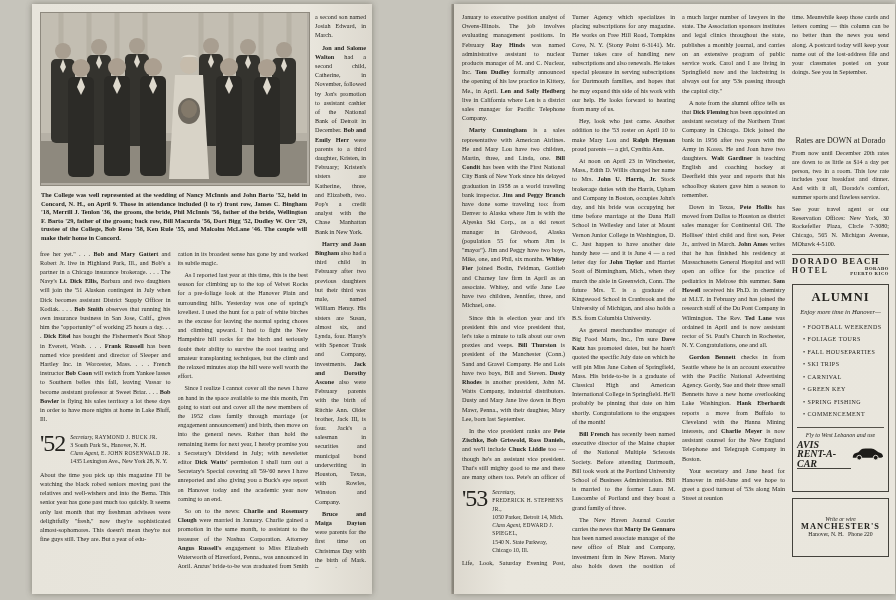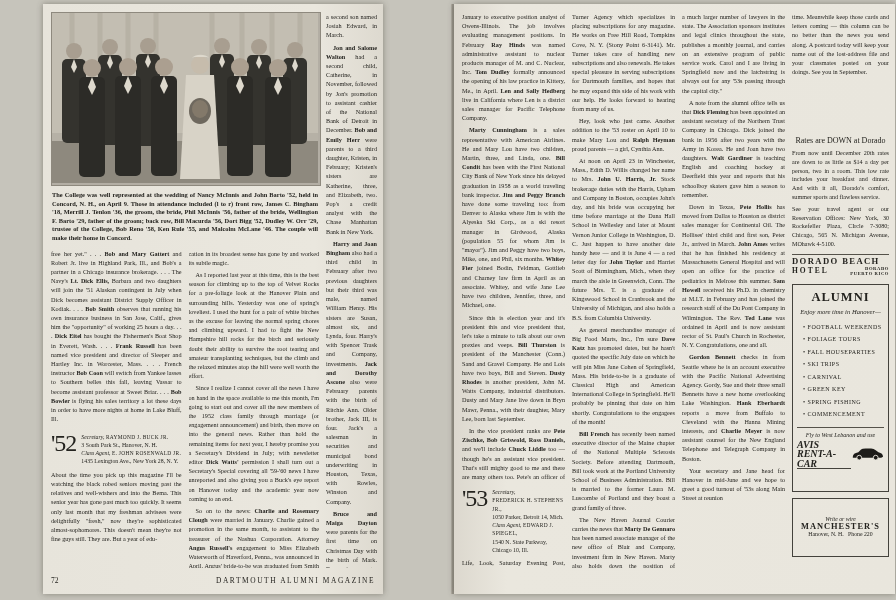--- a/index.html
+++ b/index.html
@@ -6,21 +6,21 @@
   body{
     width:896px;height:600px;position:relative;overflow:hidden;
     background:#c6c4bb;
     font-family:"Liberation Serif","DejaVu Serif",serif;
     color:#24231f;
   }
   .page{
     position:absolute;top:4px;height:590px;background:#e9e6dd;
     box-shadow:0 0 6px rgba(60,55,45,.45);
   }
-  .page.leftp{left:43px;width:340px;background:linear-gradient(to right,#e7e4db 0%,#eae7de 80%,#ddd9cf 100%);}
+  .page.leftp{left:32px;width:340px;background:linear-gradient(to right,#e7e4db 0%,#eae7de 80%,#ddd9cf 100%);}
   .page.rightp{left:454px;width:441px;background:linear-gradient(to right,#dcd8ce 0%,#eae7de 12%,#e9e6dd 100%);}
   .inner{position:absolute;top:8px;bottom:26px;left:8px;right:6px;display:flex;gap:7px;}
   .colflow{flex:1;overflow:hidden;font-size:6.2px;line-height:9.2px;text-align:justify;}
   .para{margin:0 0 3px 0;}
   .para + .para{text-indent:7px;margin-top:0;}
   .bd{font-weight:bold;}
   .sc{font-size:5.4px;letter-spacing:.3px;}
   .clshead{display:flex;margin:7px 0 4px 0;align-items:flex-start;}
   .clshead .year{font-size:24px;line-height:22px;font-weight:400;letter-spacing:-1px;margin-right:5px;}
   .clsinfo{display:flex;flex-direction:column;font-size:5.8px;line-height:8.3px;text-align:left;padding-top:1px;}
@@ -159,24 +159,20 @@
     </div>
     <div class="colflow">
         <p class="para">a second son named Josiah Edward, in March.</p>
         <p class="para"><span class="bd">Jon and Salome Walton</span> had a second child, Catherine, in November, followed by Jon's promotion to assistant cashier of the National Bank of Detroit in December. <span class="bd">Bob and Emily Herr</span> were parents to a third daughter, Kristen, in February; Kristen's sisters are Katherine, three, and Elizabeth, two. Pop's a credit analyst with the Chase Manhattan Bank in New York.</p>
         <p class="para"><span class="bd">Harry and Joan Bingham</span> also had a third child in February after two previous daughters but their third was male, named William Henry. His sisters are Susan, almost six, and Lynda, four. Harry's with Spencer Trask and Company, investments. <span class="bd">Jack and Dorothy Ascone</span> also were February parents with the birth of Ritchie Ann. Older brother, Jack III, is four. Jack's a salesman in securities and municipal bond underwriting in Houston, Texas, with Rowles, Winston and Company.</p>
         <p class="para"><span class="bd">Bruce and Maiga Dayton</span> were parents for the first time on Christmas Day with the birth of Mark. Bruce is manager for Latin America for the Clayton Manufacturing Company, exporting industrial machinery. Another dad for the first time was <span class="bd">John Bartlett,</span> salesman for Shelcor, Inc. in California, industrial equipment. John and Jeanne became new parents on December 4 to a son, Stewart Rice.</p>
         <p class="para"><span class="bd">Bill and Norma Guggisberg</span> had their fourth child, second son named Bobby in December. The other three are Marilyn, seven, Billy, five, and Karen, three. Bill is assistant to the secretary and security officer for North American Philips Company, Inc., corporate matters, industrial relations. He was with American Metal Climax, Inc. He expects to gain an MBA from NYU Graduate School of Business this June.</p>
         <p class="para"><span class="bd">John Fessenden</span> is engaged in practice of law with Rice, Carpenter and Carraway in Washington, D. C. and practice of parenthood with wife Joyce. They have three children, Jay, four, Judy, three, and John, born in February. <span class="bd">Don and Carolyn Campbell</span> had a second daughter in December. She joined sister Sandra, seven, in keeping things popping at home while Don works away as an advertising brand manager with Procter and Gamble. <span class="bd">Dave "Nick" and Mary Alice Swain</span> also had a second child in January. David IV joined Sheryl, four, in the Swain household in Illinois. Nick's a salesman with G. F. Swain Company. Other recent babies include a daughter and third child, Lynn, in December for <span class="bd">Al and Mariel Sherburne;</span> a second child and son, Kenneth Staples, in March for <span class="bd">Ron and Joann Rose</span> (Dad expects to be granted his Ph.D. from the University of Pittsburgh this month); and a second boy, Daniel Evan, for <span class="bd">Bud and Suzanne Durstine</span> also in March.</p>
       </div>
   </div>
-  <div class="pfoot">
-    <span class="folio">72</span>
-    <span class="mag-title">DARTMOUTH ALUMNI MAGAZINE</span>
-  </div>
 </div>
 
 <div class="gutter"></div>
 
 <div class="page rightp">
   <div class="inner">
     <div class="colflow" style="display:flex;flex-direction:column;">
       <div class="clip" style="height:468px;">
           <p class="para">January to executive position analyst of Owens-Illinois. The job involves evaluating management positions. In February <span class="bd">Ray Hinds</span> was named administrative assistant to nuclear products manager of M. and C. Nuclear, Inc. <span class="bd">Tom Dudley</span> formally announced the opening of his law practice in Kittery, Me., in April. <span class="bd">Len and Sally Hedberg</span> live in California where Len is a district sales manager for Pacific Telephone Company.</p>
           <p class="para"><span class="bd">Marty Cunningham</span> is a sales representative with American Airlines. He and Mary Lou have two children, Martin, three, and Linda, one. <span class="bd">Bill Condit</span> has been with the First National City Bank of New York since his delayed graduation in 1958 as a world traveling bank inspector. <span class="bd">Jim and Peggy Branch</span> have done some traveling too: from Denver to Alaska where Jim is with the Alyeska Ski Corp., as a ski resort manager in Girdwood, Alaska (population 55 for whom Jim is "mayor"). Jim and Peggy have two boys, Mike, one, and Phil, six months. <span class="bd">Whitey Fier</span> joined Bodin, Feldman, Gottlieb and Charney law firm in April as an associate. Whitey, and wife Jane Lee have two children, Jennifer, three, and Michael, one.</p>

